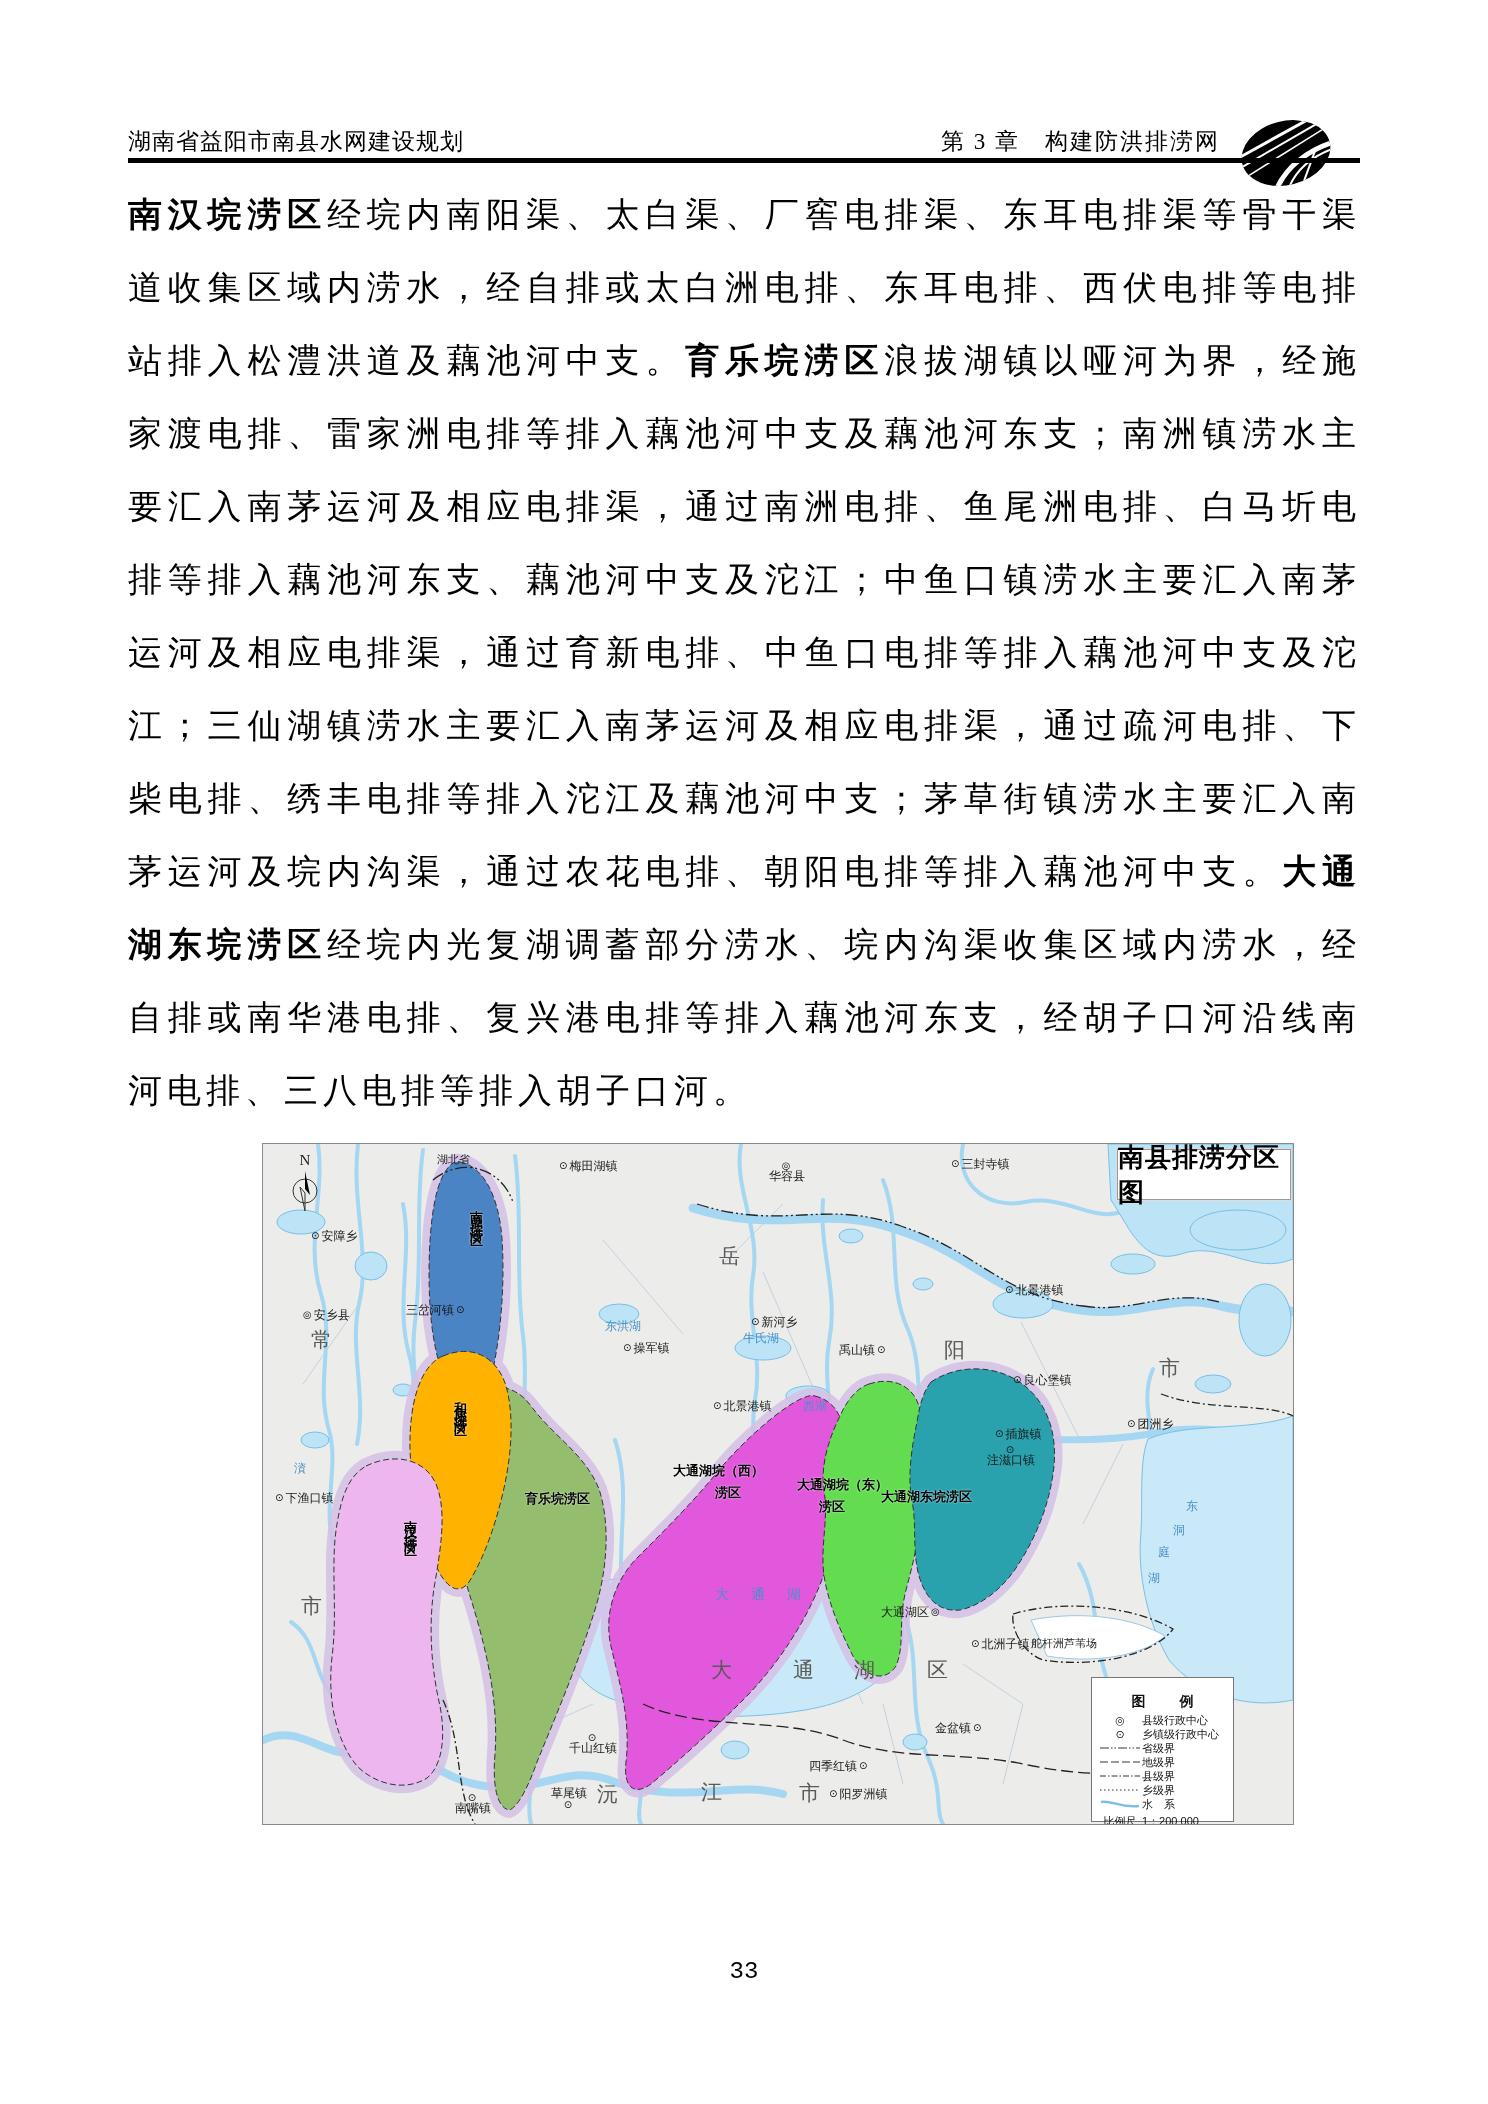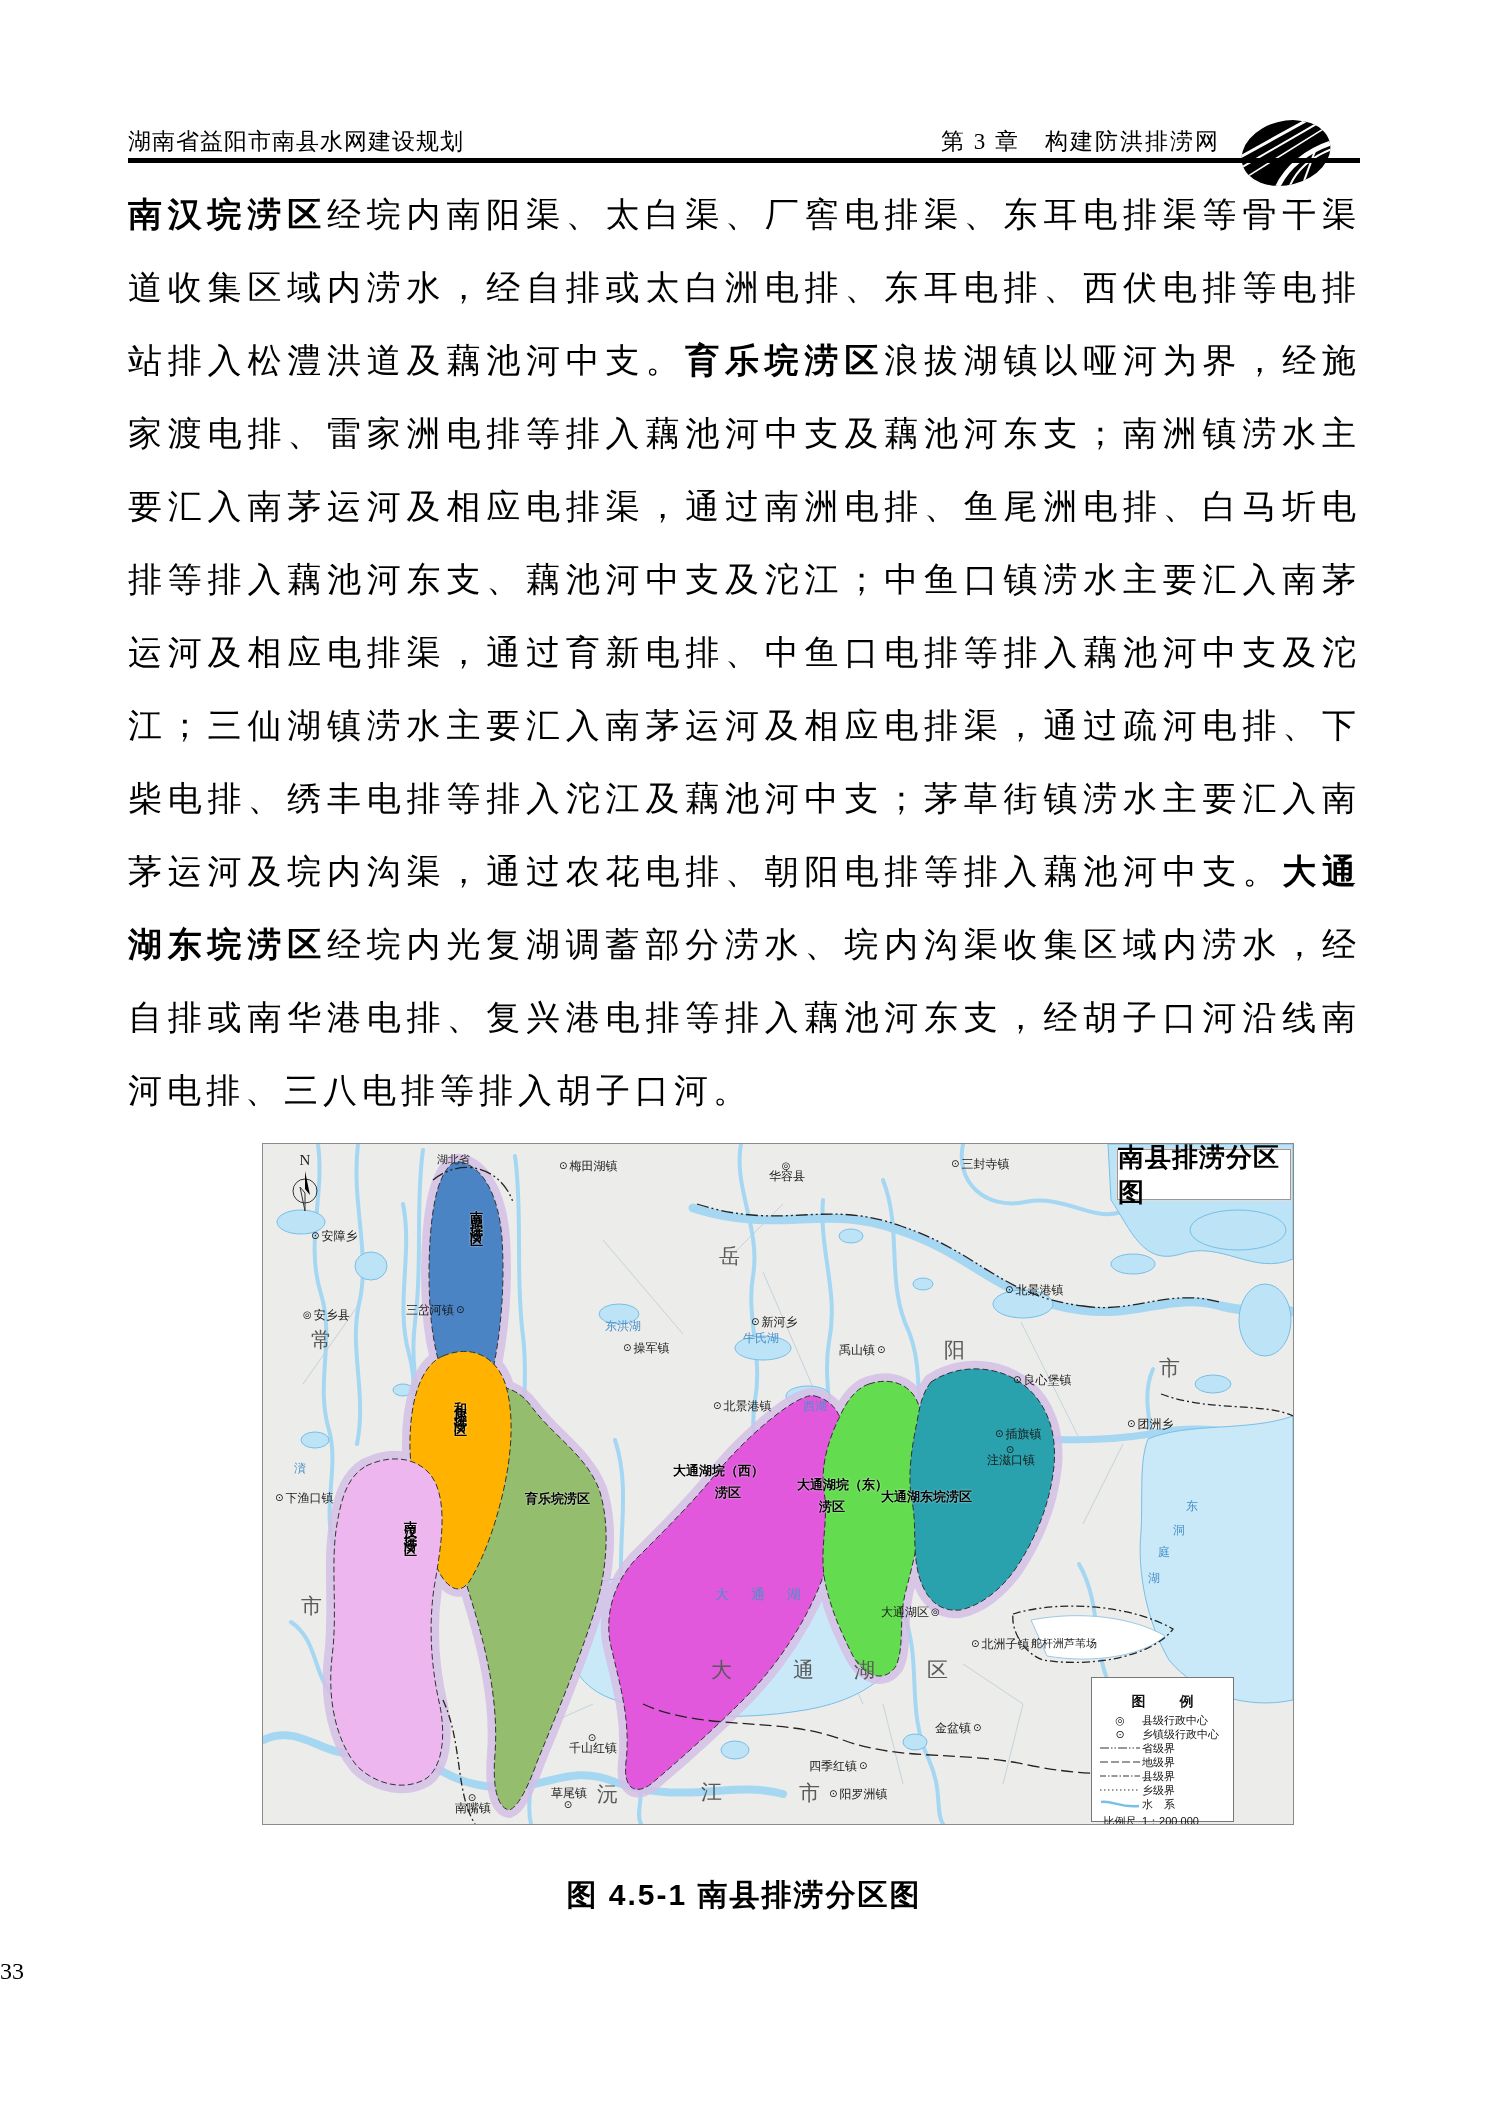--- a/index.html
+++ b/index.html
@@ -50,21 +50,21 @@
   .legend .sym{width:44px;flex:0 0 44px;text-align:center;}
   .legend .sym svg{display:block;margin:0 auto;}
   .legend .lbl{flex:1;}
   .legend .scale{display:flex;margin-top:3px;}
   .legend .scale .sl{width:44px;flex:0 0 44px;text-align:center;}
 
   
   .fig-caption{position:absolute;left:0;top:1875px;width:1488px;text-align:center;
                font-size:30px;font-weight:bold;color:#000;letter-spacing:2px;
                font-family:"Liberation Sans","DejaVu Sans",sans-serif;}
-  .page-num{position:absolute;left:0;top:1958px;width:1488px;font-size:24px;color:#000;}
+  .page-num{position:absolute;left:0;top:1958px;width:1488px;text-align:center;font-size:24px;color:#000;font-family:Liberation Mono, monospace;}
 </style>
 </head>
 <body>
 
 <div class="page">
 
   <div class="hdr-left">湖南省益阳市南县水网建设规划</div>
   <div class="hdr-right">第 3 章　构建防洪排涝网</div>
   <svg class="hdr-logo" viewBox="0 0 96 74">
     <g transform="rotate(-14 48 37)">
@@ -322,15 +322,14 @@
             <span class="lbl">水　系</span>
           </div>
         </div>
       <div class="scale">
         <span class="sl">比例尺</span>
         <span class="sv">1：200 000</span>
       </div>
     </div>
   </div>
 
-  <div class="fig-caption">图 4.5-1  南县排涝分区图</div>
   <div class="page-num">33</div>
 </div>
 
 </body></html>

